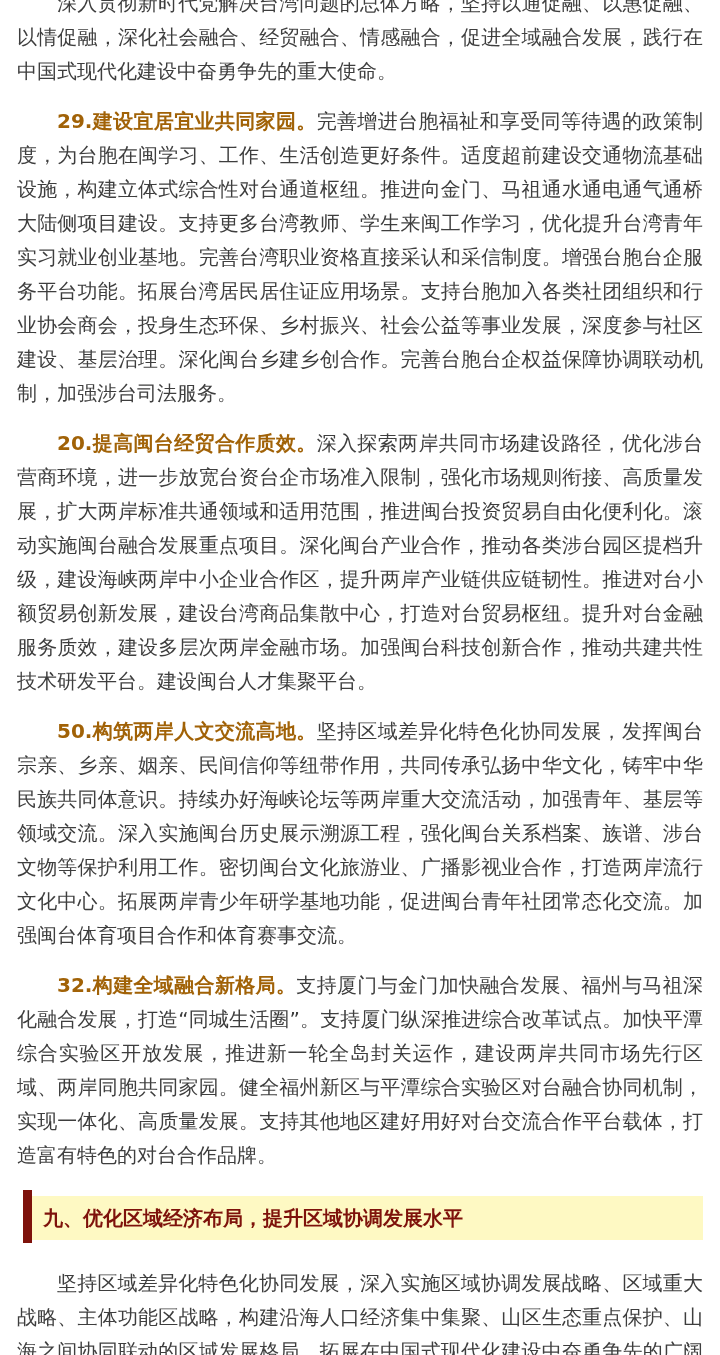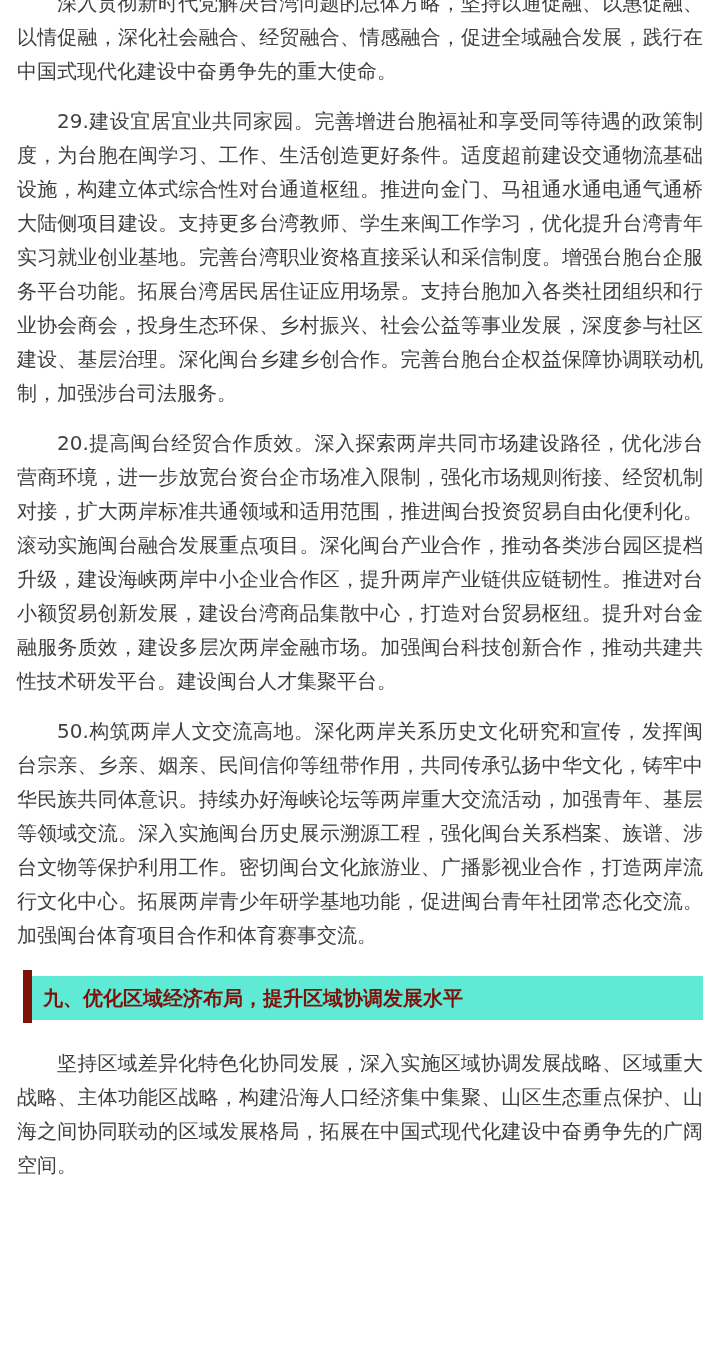--- a/index.html
+++ b/index.html
@@ -21,26 +21,26 @@
     text-align: justify;
   }
   p.para {
     margin: 16px 0;
     text-indent: 2em;
   }
   p.para.first {
     margin-top: -14px; 
   }
   .lead {
-    color: #404040;
-    font-weight: normal;
+    color: #a16207;
+    font-weight: bold;
   }
   .section-header {
     position: relative;
-    background: #5eead4;
+    background: #fef9c3;
     margin: 24px 0 26px 6px;
     padding: 10px 0 10px 20px;
   }
   .section-header .bar {
     position: absolute;
     left: 0;
     top: -6px;
     bottom: -3px;
     width: 9px;
     background: #7e120b;
@@ -56,24 +56,25 @@
 </style>
 </head>
 <body>
 
 <div class="article">
 
   <p class="para first"><span>深入贯彻新时代党解决台湾问题的总体方略，坚持以通促融、以惠促融、以情促融，深化社会融合、经贸融合、情感融合，促进全域融合发展，践行在中国式现代化建设中奋勇争先的重大使命。</span></p>
 
   <p class="para"><span class="lead">29.建设宜居宜业共同家园。</span><span>完善增进台胞福祉和享受同等待遇的政策制度，为台胞在闽学习、工作、生活创造更好条件。适度超前建设交通物流基础设施，构建立体式综合性对台通道枢纽。推进向金门、马祖通水通电通气通桥大陆侧项目建设。支持更多台湾教师、学生来闽工作学习，优化提升台湾青年实习就业创业基地。完善台湾职业资格直接采认和采信制度。增强台胞台企服务平台功能。拓展台湾居民居住证应用场景。支持台胞加入各类社团组织和行业协会商会，投身生态环保、乡村振兴、社会公益等事业发展，深度参与社区建设、基层治理。深化闽台乡建乡创合作。完善台胞台企权益保障协调联动机制，加强涉台司法服务。</span></p>
 
-  <p class="para"><span class="lead">20.提高闽台经贸合作质效。</span><span>深入探索两岸共同市场建设路径，优化涉台营商环境，进一步放宽台资台企市场准入限制，强化市场规则衔接、经贸机制对接，扩大两岸标准共通领域和适用范围，推进闽台投资贸易自由化便利化。滚动实施闽台融合发展重点项目。深化闽台产业合作，推动各类涉台园区提档升级，建设海峡两岸中小企业合作区，提升两岸产业链供应链韧性。推进对台小额贸易创新发展，建设台湾商品集散中心，打造对台贸易枢纽。提升对台金融服务质效，建设多层次两岸金融市场。加强闽台科技创新合作，推动共建共性技术研发平台。建设闽台人才集聚平台。</span></p>
+  <p class="para"><span class="lead">20.提高闽台经贸合作质效。</span><span>深入探索两岸共同市场建设路径，优化涉台营商环境，进一步放宽台资台企市场准入限制，强化市场规则衔接、高质量发展，扩大两岸标准共通领域和适用范围，推进闽台投资贸易自由化便利化。滚动实施闽台融合发展重点项目。深化闽台产业合作，推动各类涉台园区提档升级，建设海峡两岸中小企业合作区，提升两岸产业链供应链韧性。推进对台小额贸易创新发展，建设台湾商品集散中心，打造对台贸易枢纽。提升对台金融服务质效，建设多层次两岸金融市场。加强闽台科技创新合作，推动共建共性技术研发平台。建设闽台人才集聚平台。</span></p>
 
-  <p class="para"><span class="lead">50.构筑两岸人文交流高地。</span><span>深化两岸关系历史文化研究和宣传，发挥闽台宗亲、乡亲、姻亲、民间信仰等纽带作用，共同传承弘扬中华文化，铸牢中华民族共同体意识。持续办好海峡论坛等两岸重大交流活动，加强青年、基层等领域交流。深入实施闽台历史展示溯源工程，强化闽台关系档案、族谱、涉台文物等保护利用工作。密切闽台文化旅游业、广播影视业合作，打造两岸流行文化中心。拓展两岸青少年研学基地功能，促进闽台青年社团常态化交流。加强闽台体育项目合作和体育赛事交流。</span></p>
+  <p class="para"><span class="lead">50.构筑两岸人文交流高地。</span><span>坚持区域差异化特色化协同发展，发挥闽台宗亲、乡亲、姻亲、民间信仰等纽带作用，共同传承弘扬中华文化，铸牢中华民族共同体意识。持续办好海峡论坛等两岸重大交流活动，加强青年、基层等领域交流。深入实施闽台历史展示溯源工程，强化闽台关系档案、族谱、涉台文物等保护利用工作。密切闽台文化旅游业、广播影视业合作，打造两岸流行文化中心。拓展两岸青少年研学基地功能，促进闽台青年社团常态化交流。加强闽台体育项目合作和体育赛事交流。</span></p>
 
+  <p class="para"><span class="lead">32.构建全域融合新格局。</span><span>支持厦门与金门加快融合发展、福州与马祖深化融合发展，打造“同城生活圈”。支持厦门纵深推进综合改革试点。加快平潭综合实验区开放发展，推进新一轮全岛封关运作，建设两岸共同市场先行区域、两岸同胞共同家园。健全福州新区与平潭综合实验区对台融合协同机制，实现一体化、高质量发展。支持其他地区建好用好对台交流合作平台载体，打造富有特色的对台合作品牌。</span></p>
 
   <div class="section-header">
     <div class="bar"></div>
     <h2>九、优化区域经济布局，提升区域协调发展水平</h2>
   </div>
 
   <p class="para"><span>坚持区域差异化特色化协同发展，深入实施区域协调发展战略、区域重大战略、主体功能区战略，构建沿海人口经济集中集聚、山区生态重点保护、山海之间协同联动的区域发展格局，拓展在中国式现代化建设中奋勇争先的广阔空间。</span></p>
 
 </div>
 

